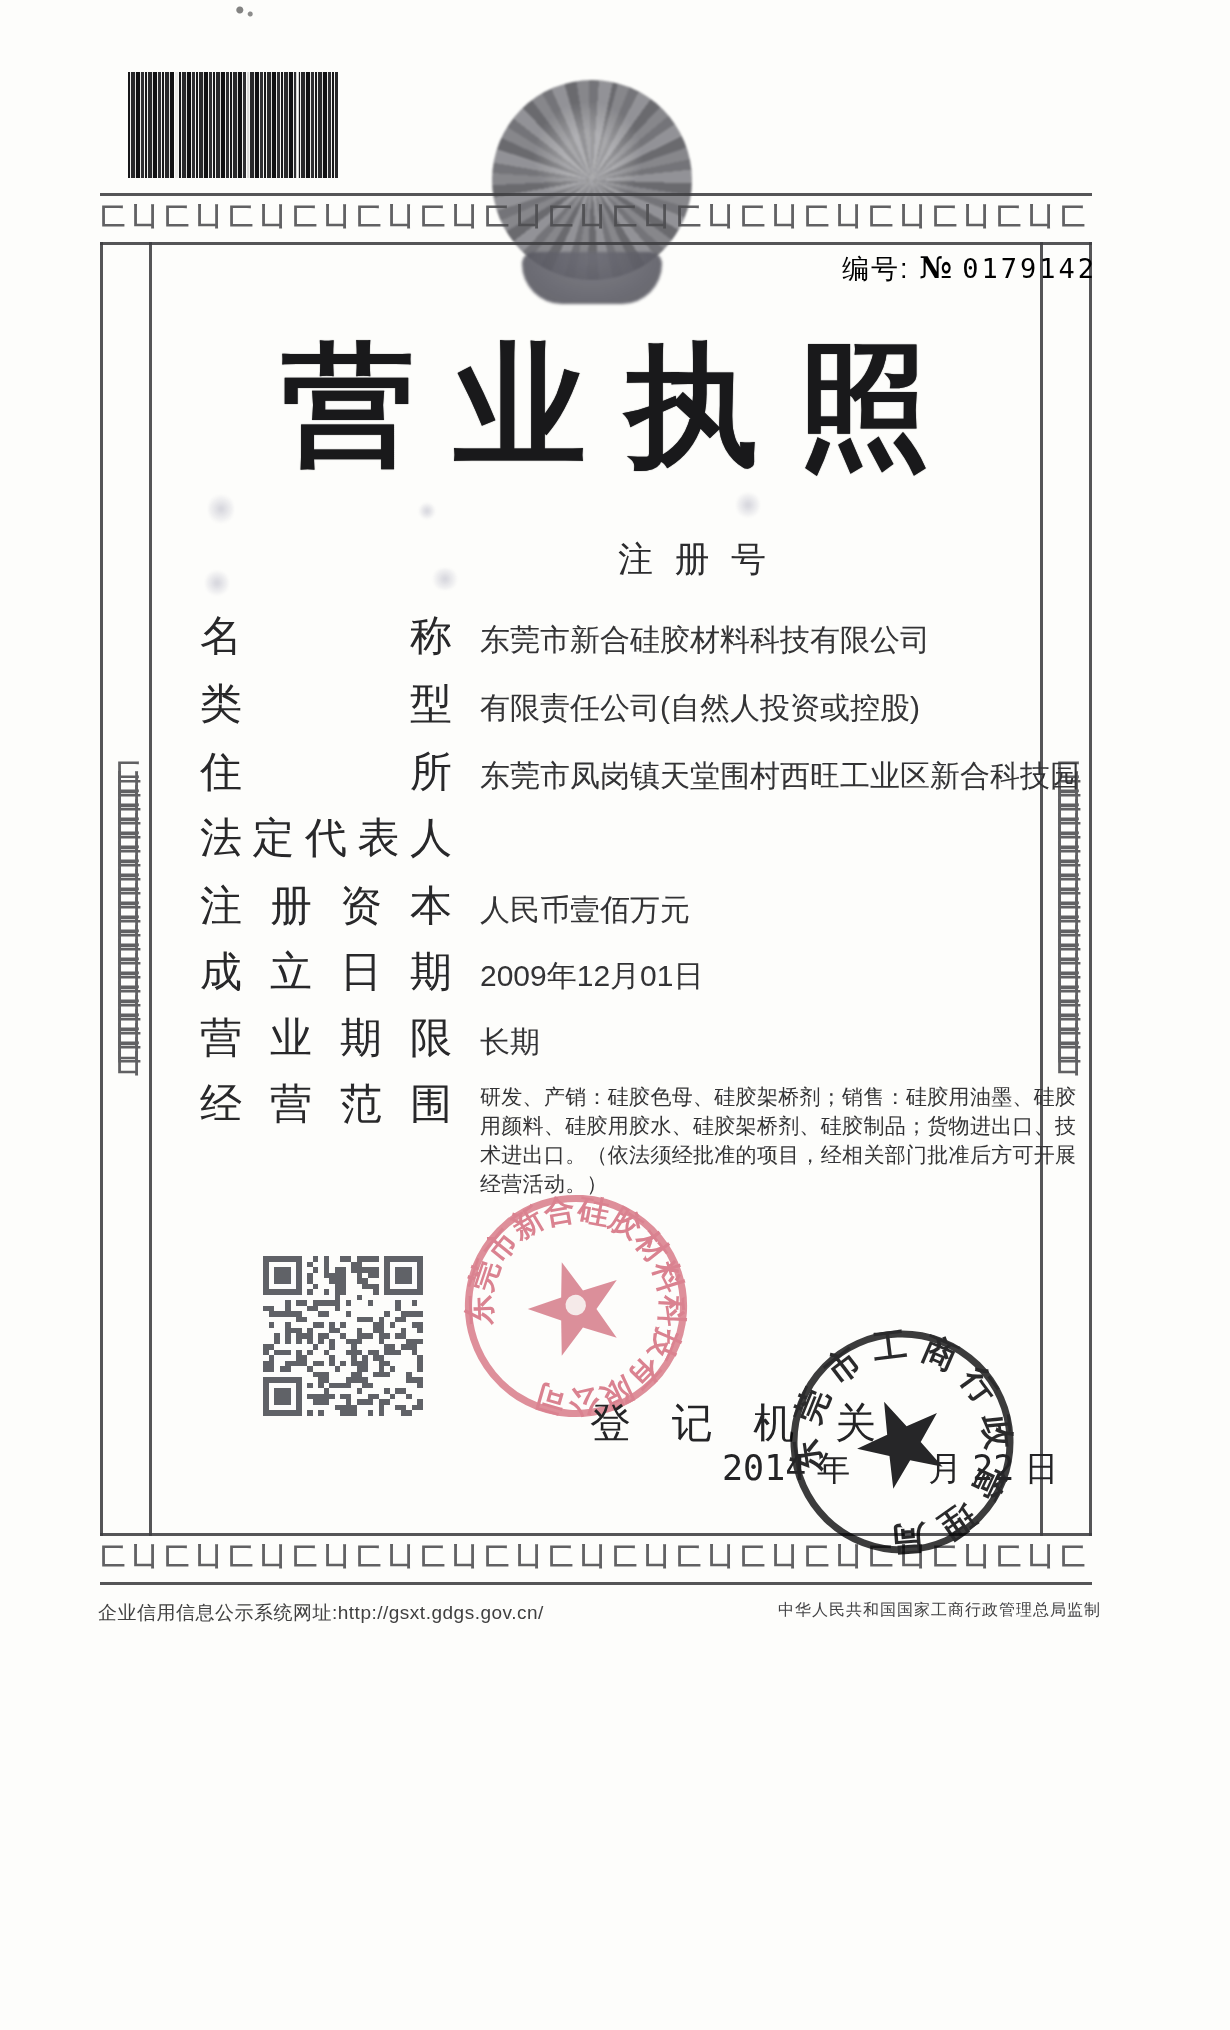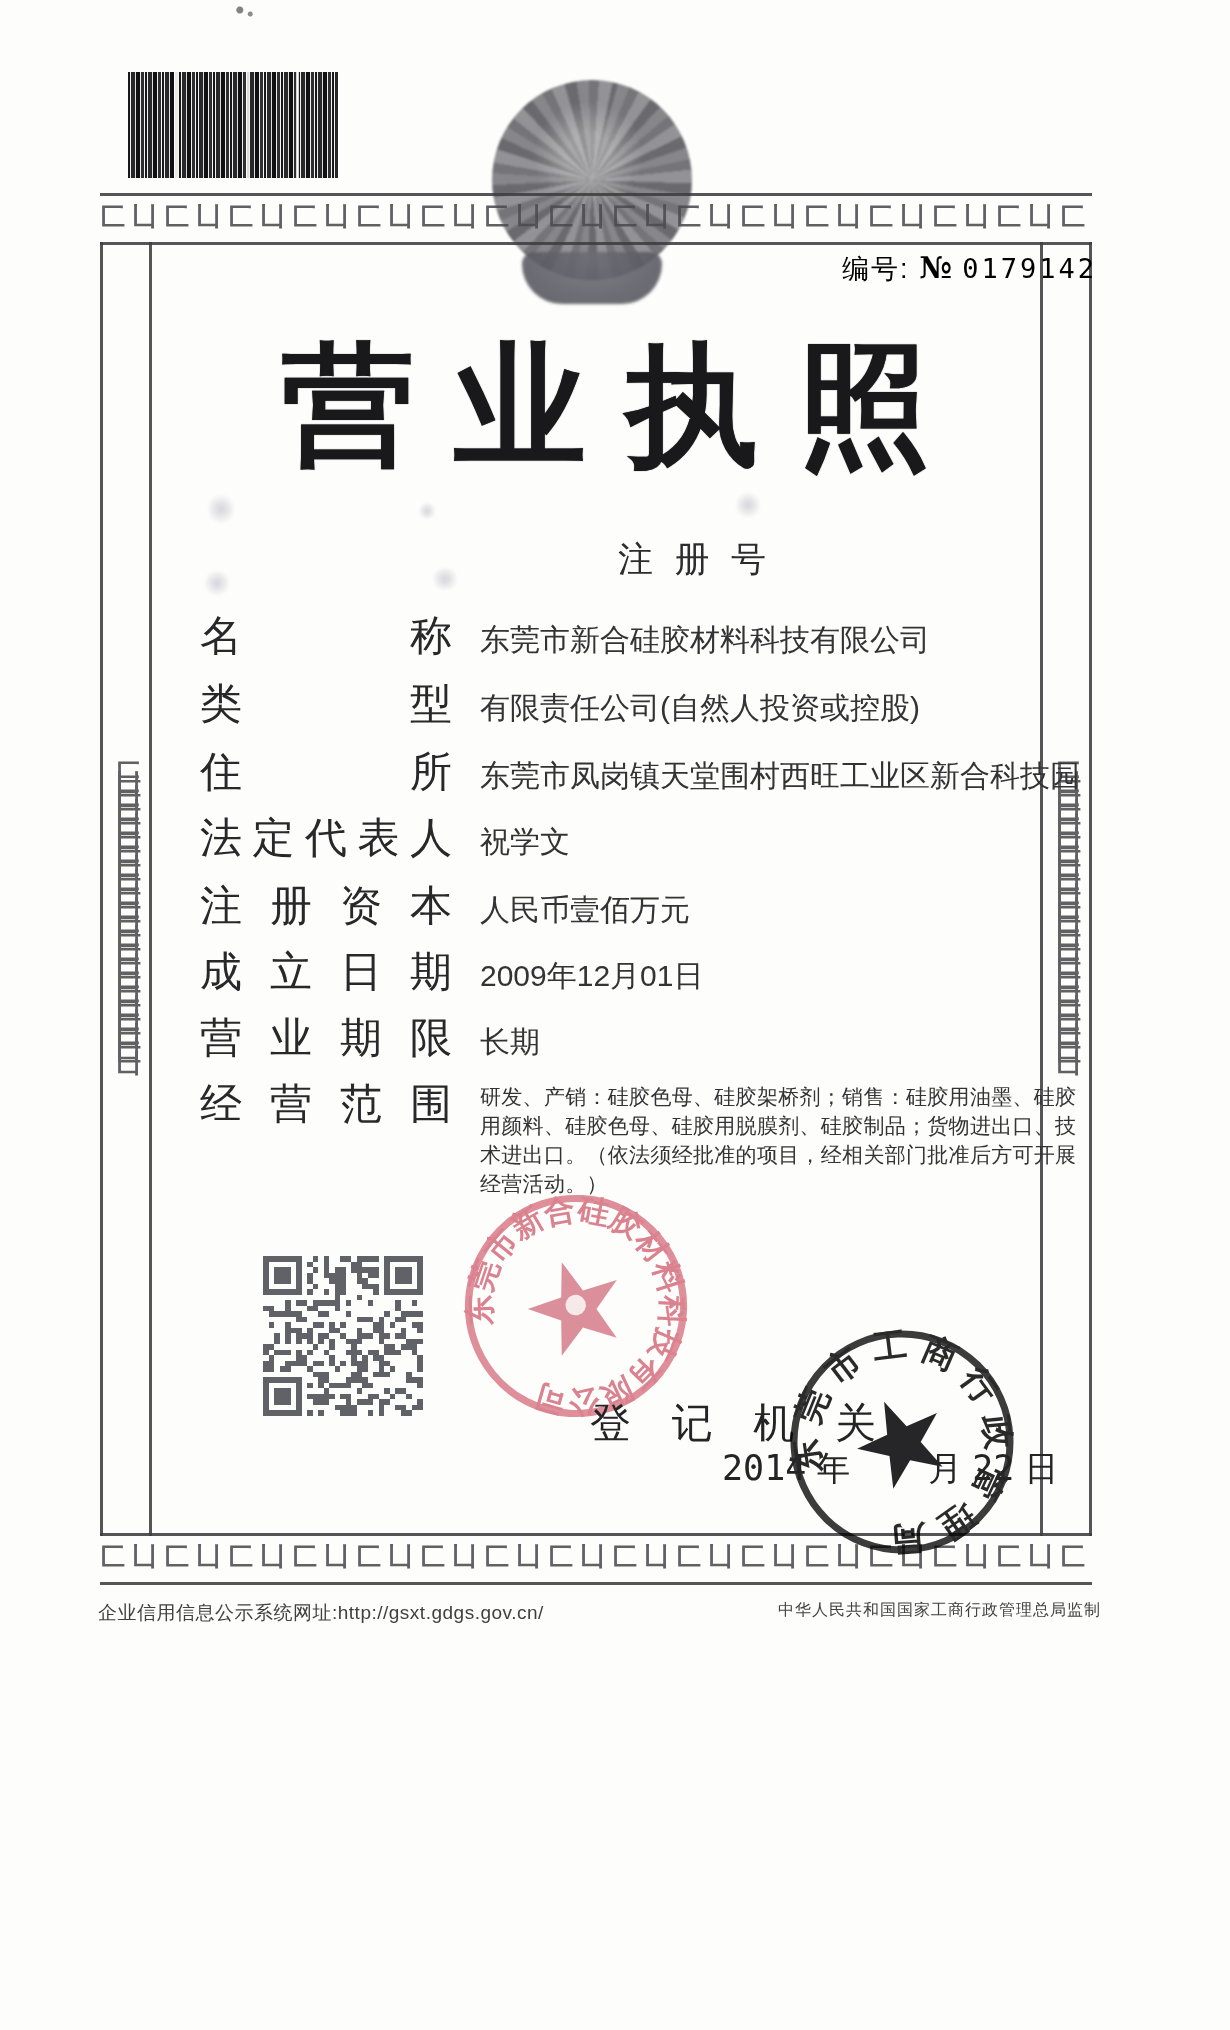--- a/index.html
+++ b/index.html
@@ -131,21 +131,20 @@
     <div class="fvalue">东莞市凤岗镇天堂围村西旺工业区新合科技园</div>
   </div>
   <div class="row" style="top:812px">
     <div class="flabel spreadme">
         <span>法</span>
         <span>定</span>
         <span>代</span>
         <span>表</span>
         <span>人</span>
       </div>
-    <div class="fvalue">祝学文</div>
   </div>
   <div class="row" style="top:880px">
     <div class="flabel spreadme">
         <span>注</span>
         <span>册</span>
         <span>资</span>
         <span>本</span>
       </div>
     <div class="fvalue">人民币壹佰万元</div>
   </div>
@@ -167,21 +166,21 @@
       </div>
     <div class="fvalue">长期</div>
   </div>
   <div class="row" style="top:1078px;height:140px">
     <div class="flabel spreadme">
         <span>经</span>
         <span>营</span>
         <span>范</span>
         <span>围</span>
       </div>
-    <div class="fvalue small">研发、产销：硅胶色母、硅胶架桥剂；销售：硅胶用油墨、硅胶用颜料、硅胶色母、硅胶用脱膜剂、硅胶制品；货物进出口、技术进出口。（依法须经批准的项目，经相关部门批准后方可开展经营活动。）</div>
+    <div class="fvalue small">研发、产销：硅胶色母、硅胶架桥剂；销售：硅胶用油墨、硅胶用颜料、硅胶用胶水、硅胶架桥剂、硅胶制品；货物进出口、技术进出口。（依法须经批准的项目，经相关部门批准后方可开展经营活动。）</div>
   </div>
 
   <div class="qr">
       <b></b>
       <b></b>
       <b></b>
       <b></b>
       <b></b>
       <b></b>
       <b></b>

